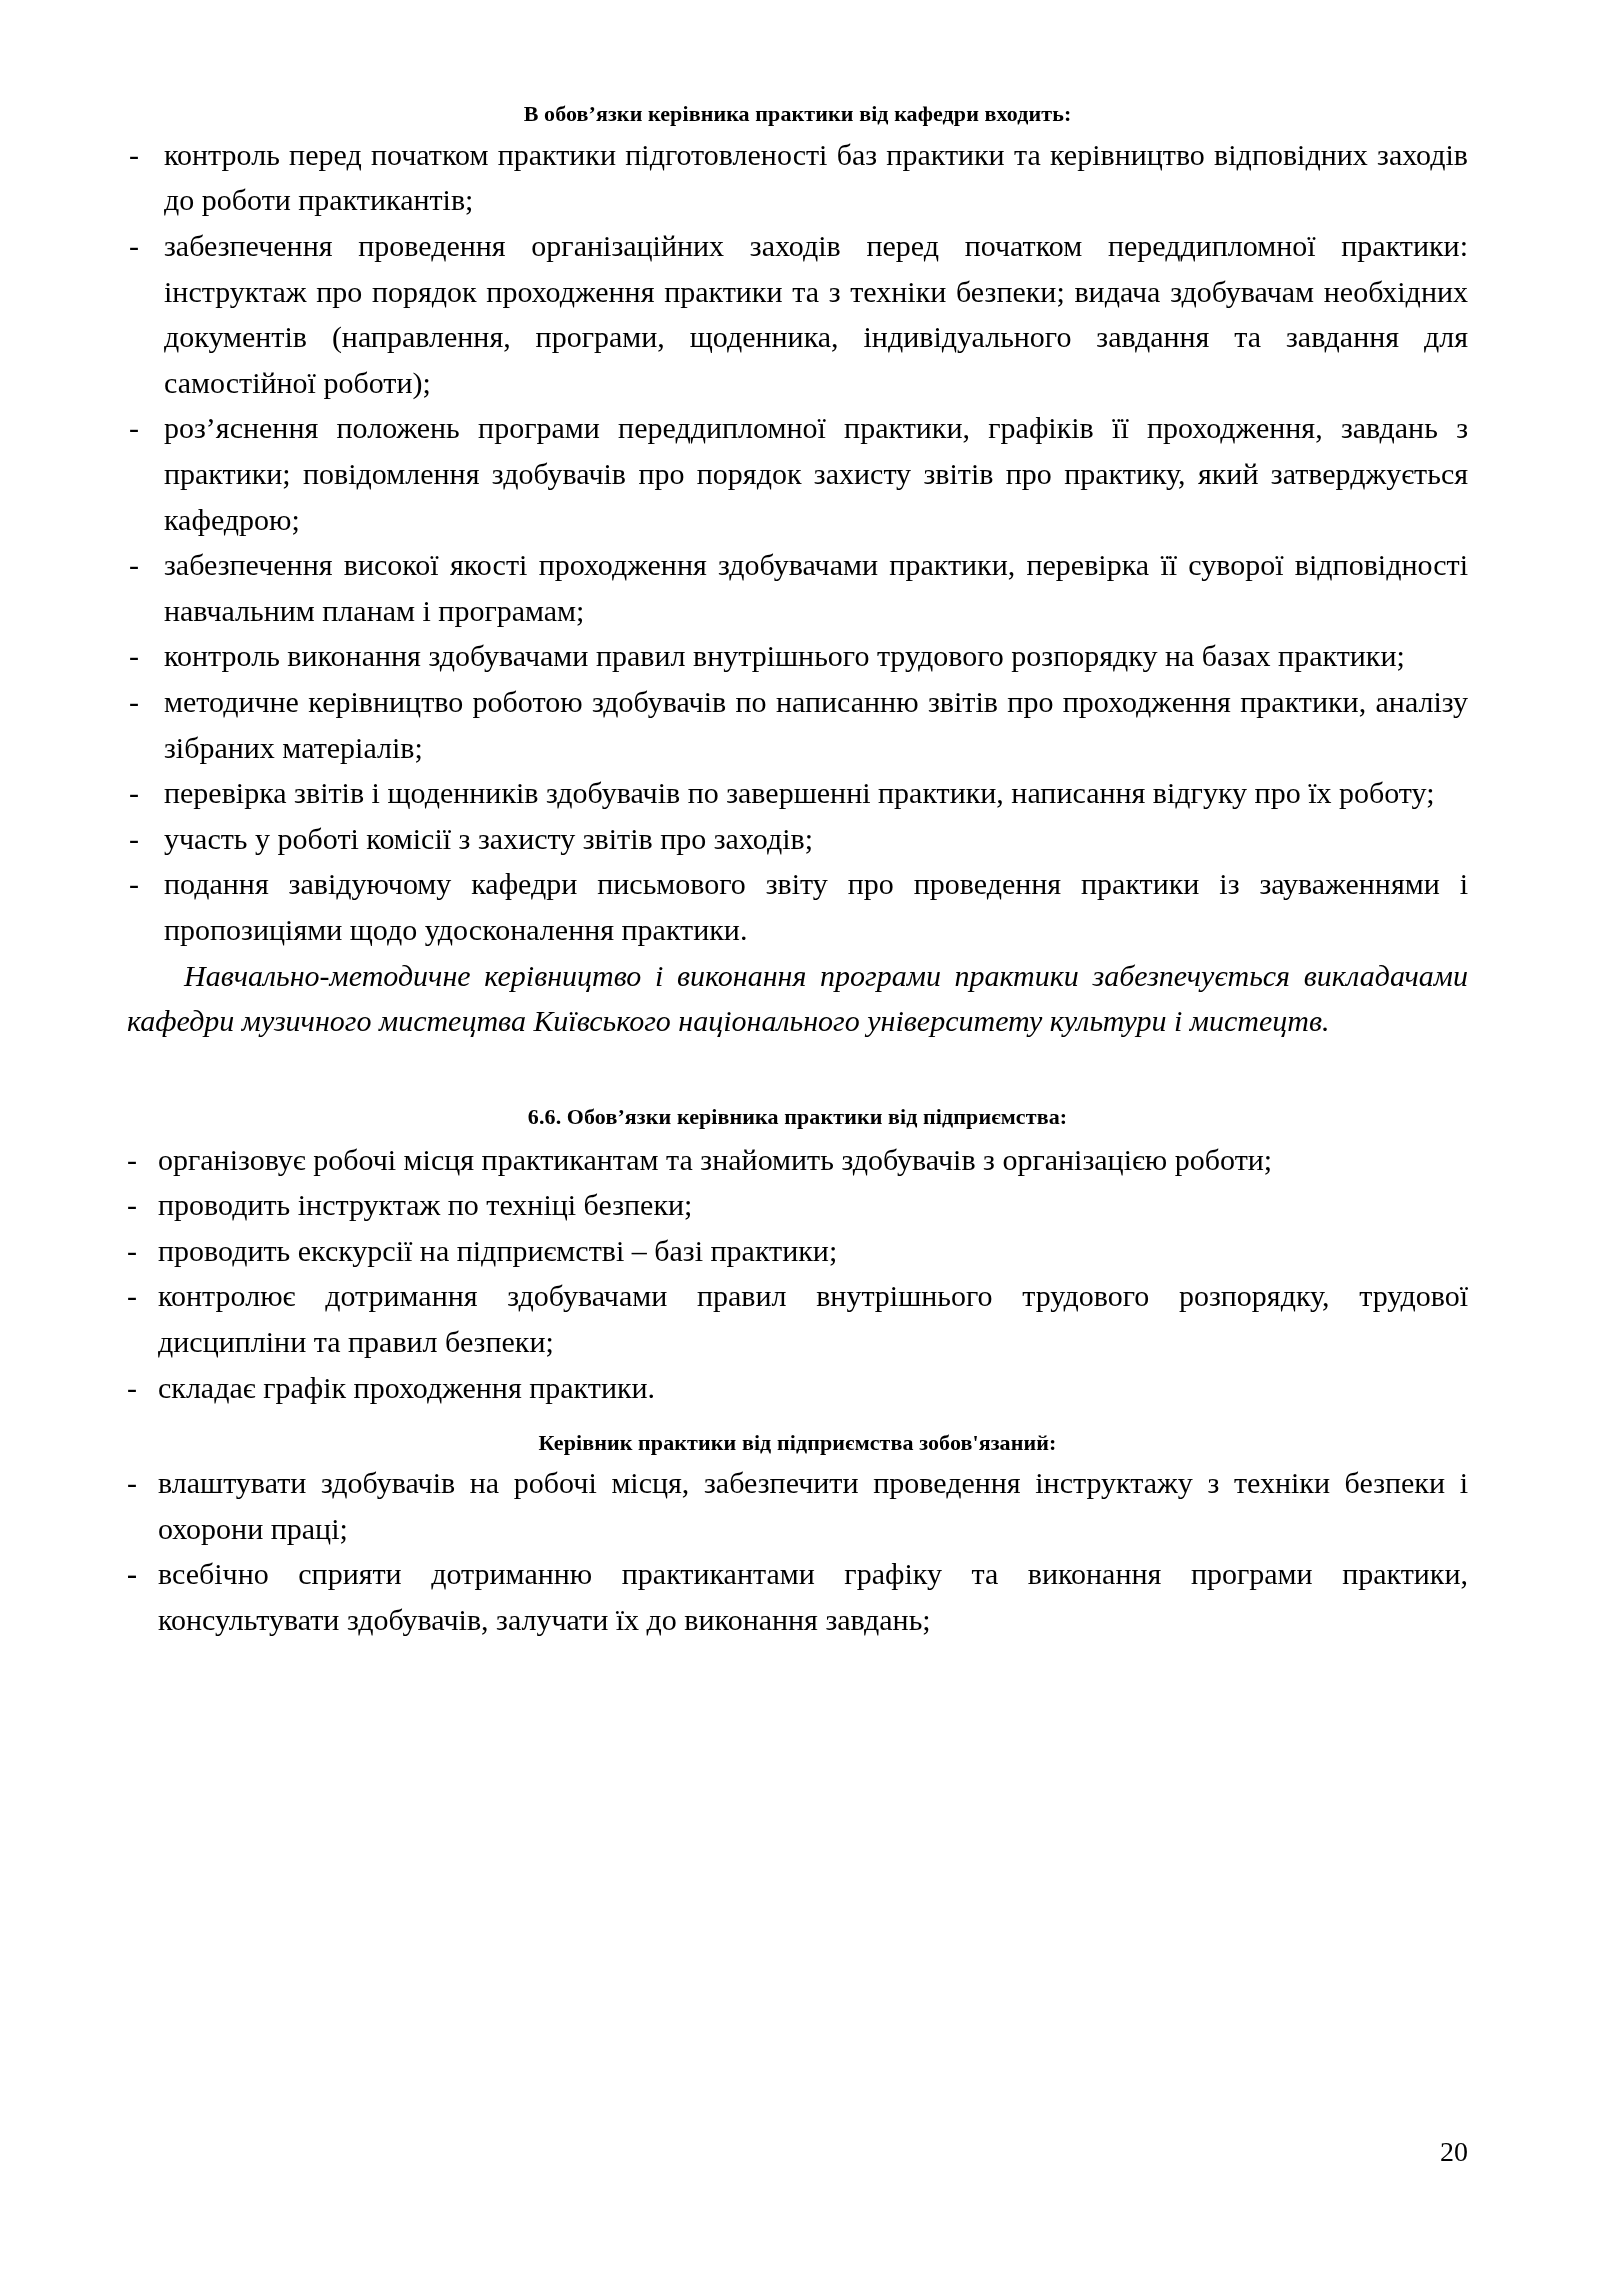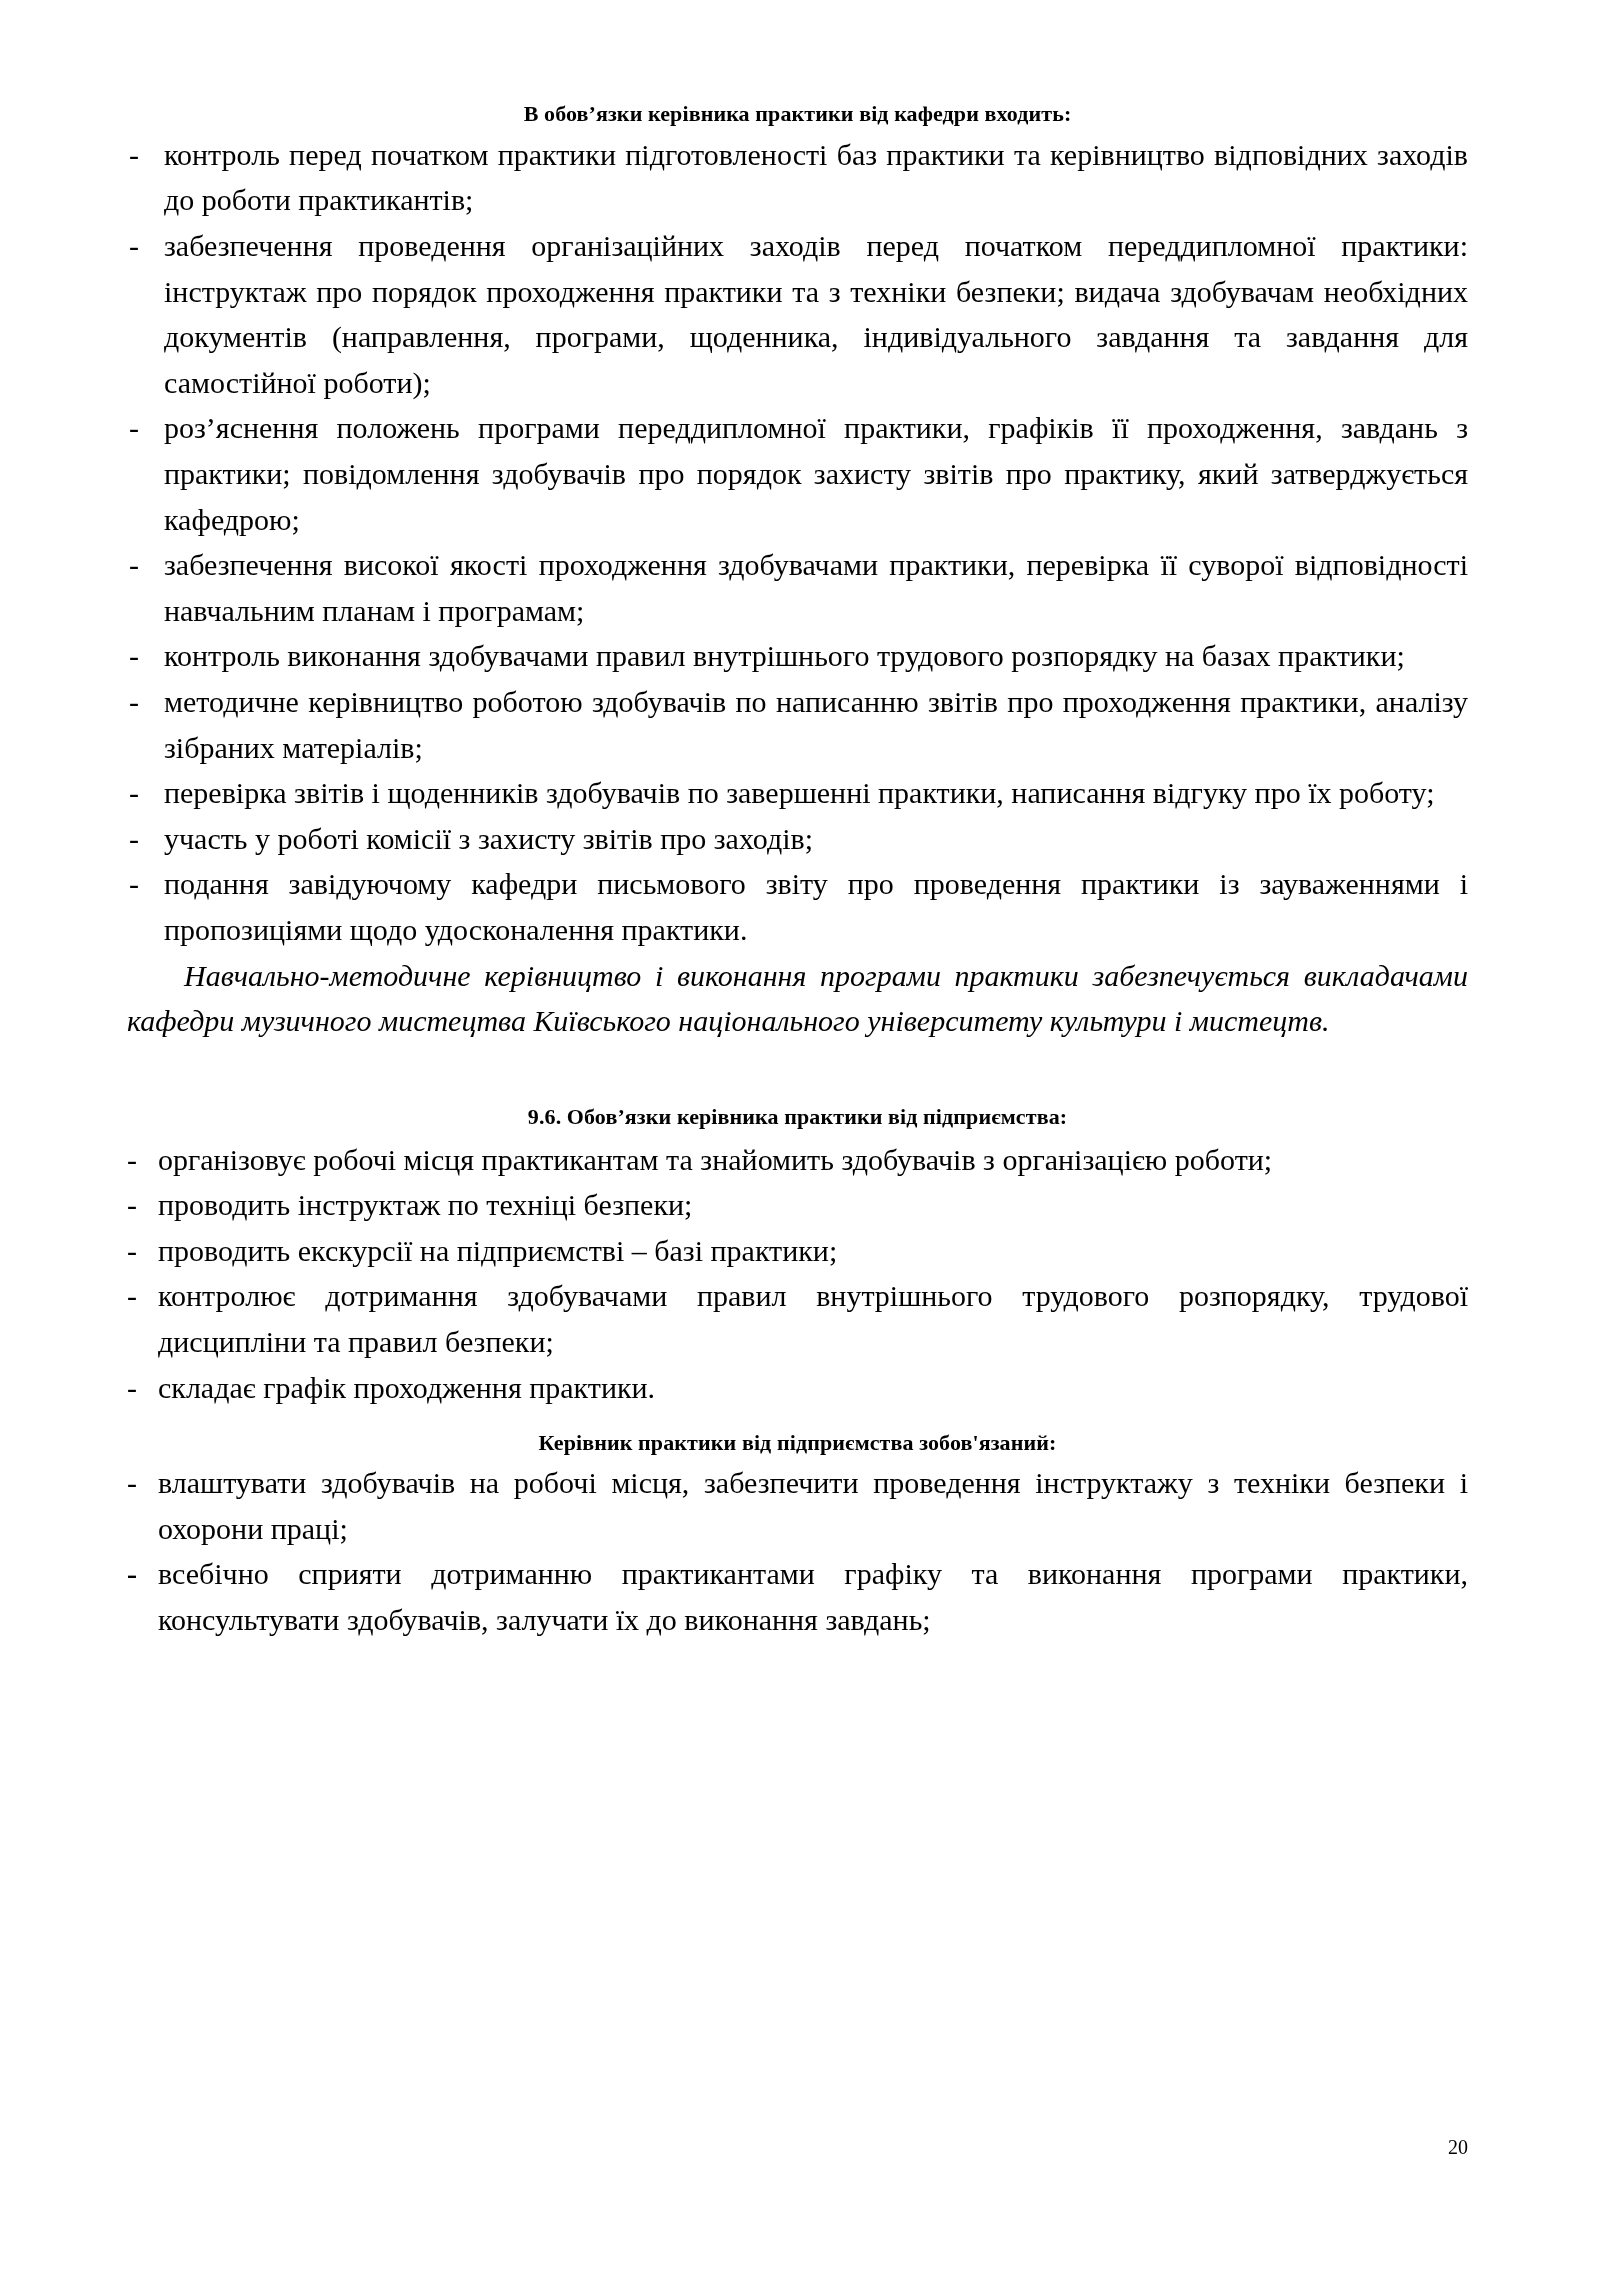--- a/index.html
+++ b/index.html
@@ -74,21 +74,21 @@
     text-indent: 57px;
     font-size: 30px;
     line-height: 1.52;
     margin: 0;
     font-style: italic;
   }
   .page-number {
     position: absolute;
     right: 153px;
     top: 2135px;
-    font-size: 20px;
+    font-size: 28px;
     line-height: 1.2;
   }
 </style>
 </head>
 <body>
 
 <div class="page">
   <div class="content">
 
     <div class="heading">В обов’язки керівника практики від кафедри входить:</div>
@@ -127,21 +127,21 @@
         <span>участь у роботі комісії з захисту звітів про заходів;</span>
       </li>
       <li>
         <span class="dash">-</span>
         <span>подання завідуючому кафедри письмового звіту про проведення практики із зауваженнями і пропозиціями щодо удосконалення практики.</span>
       </li>
     </ul>
 
     <p class="para">Навчально-методичне керівництво і виконання програми практики забезпечується викладачами кафедри музичного мистецтва Київського національного університету культури і мистецтв.</p>
 
-    <div class="heading sec82">9.6. Обов’язки керівника практики від підприємства:</div>
+    <div class="heading sec82">6.6. Обов’язки керівника практики від підприємства:</div>
 
     <ul class="bullets indent-b">
       <li>
         <span class="dash">-</span>
         <span>організовує робочі місця практикантам та знайомить здобувачів з організацією роботи;</span>
       </li>
       <li>
         <span class="dash">-</span>
         <span>проводить інструктаж по техніці безпеки;</span>
       </li>

